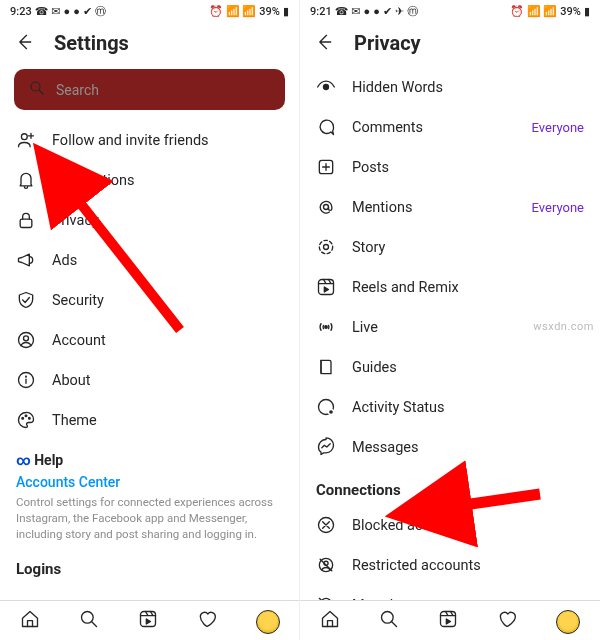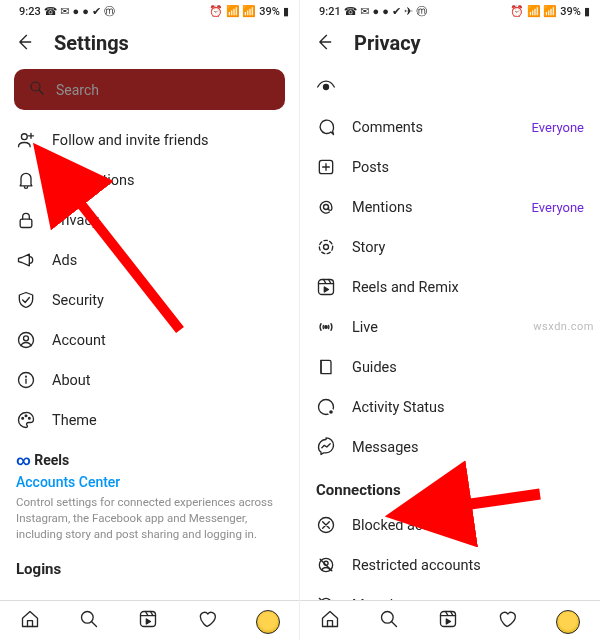--- a/index.html
+++ b/index.html
@@ -26,21 +26,20 @@
   .screen.left { border-right: 1px solid #eee; }
 
   
   .statusbar {
     display: flex;
     justify-content: space-between;
     align-items: center;
     padding: 4px 10px 2px;
     font-size: 12px;
     font-weight: 500;
-    margin-left: 9px;
   }
   .statusbar .icons { display:flex; align-items:center; gap:3px; }
   .statusbar .icons span { font-size: 11px; }
   .battery { font-size: 11px; }
 
   
   .header {
     display: flex;
     align-items: center;
     gap: 20px;
@@ -246,21 +245,21 @@
             <path d="M12 3a9 9 0 100 18c2 0 2-2 1-3s0-3 2-3h2a4 4 0 004-4 8 8 0 00-9-8z"></path>
             <circle cx="8" cy="10" r="1" fill="#262626"></circle>
             <circle cx="12" cy="7" r="1" fill="#262626"></circle>
             <circle cx="16" cy="10" r="1" fill="#262626"></circle>
           </svg>
         </span>
       <span class="label">Theme</span>
     </div>
 
     <div class="meta-block">
-      <div class="meta-logo"><span class="inf">∞ </span><span>Reels</span></div>
+      <div class="meta-logo"><span class="inf">∞ </span><span>Help</span></div>
       <div class="meta-link">Accounts Center</div>
       <div class="meta-desc">Control settings for connected experiences across Instagram, the Facebook app and Messenger, including story and post sharing and logging in.</div>
     </div>
 
     <div class="section-title">Logins</div>
   </div>
 
   <div class="bottomnav">
     <span class="navicon"><svg class="ic" viewBox="0 0 24 24">
           <path d="M3 11l9-8 9 8v10H3z"></path>
@@ -324,20 +323,21 @@
   </div>
 
   <div class="list">
     <div class="item">
       <span class="iconwrap">
           <svg class="ic" viewBox="0 0 24 24">
             <path d="M2 12s4-7 10-7 10 7 10 7"></path>
             <circle cx="12" cy="12" r="3" fill="#262626"></circle>
           </svg>
         </span>
+      <span class="label">Hidden Words</span>
     </div>
     <div class="item">
       <span class="iconwrap">
           <svg class="ic" viewBox="0 0 24 24">
             <path d="M21 12a8 8 0 10-3 6l3 3-1-4a8 8 0 001-5z"></path>
           </svg>
         </span>
       <span class="label">Comments</span>
       <span class="status">Everyone</span>
     </div>

